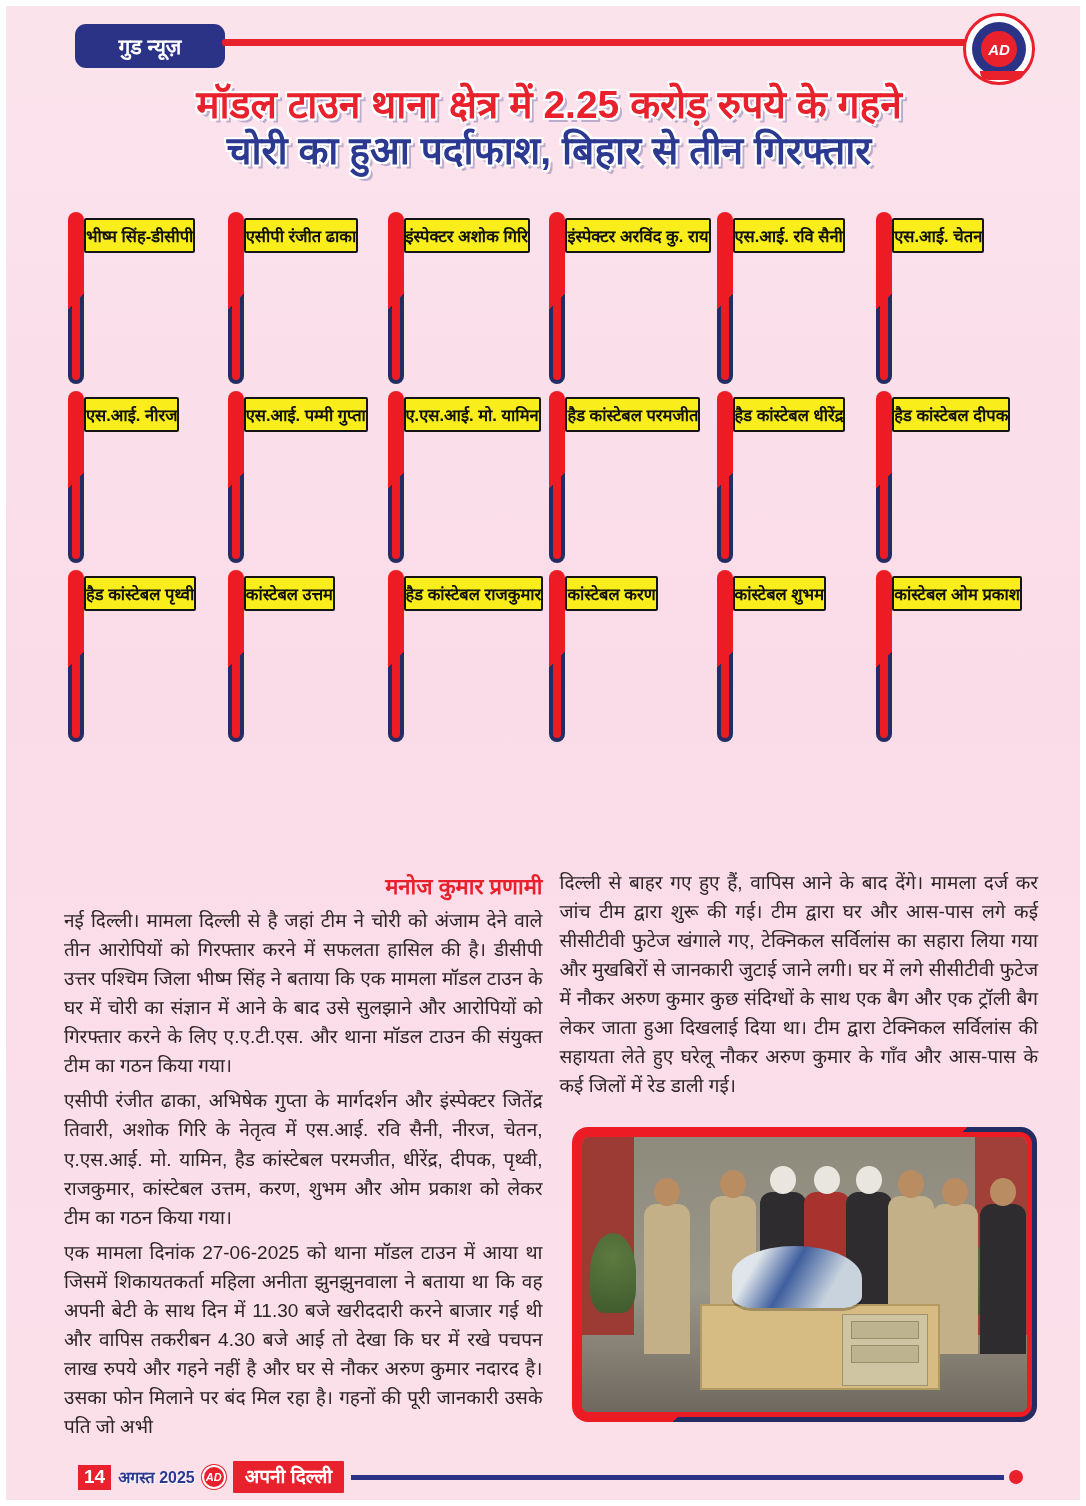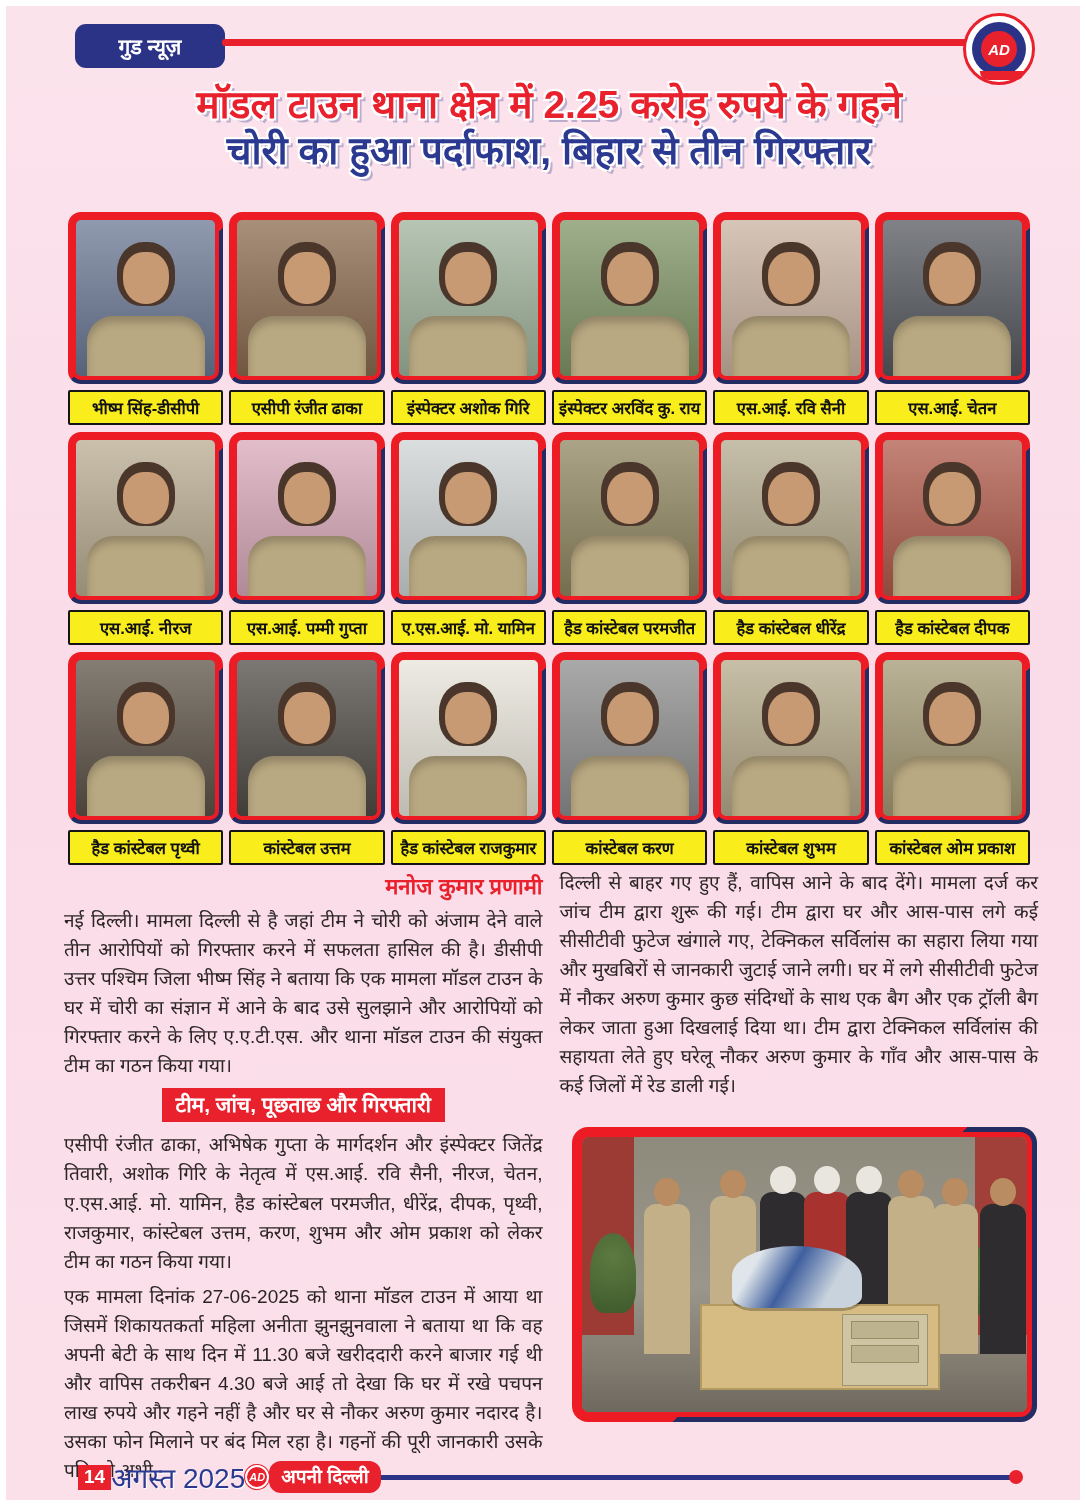--- a/index.html
+++ b/index.html
@@ -43,21 +43,21 @@
     text-shadow:-2px -2px 0 #fff,2px -2px 0 #fff,-2px 2px 0 #fff,2px 2px 0 #fff,
                 4px 4px 0 rgba(43,51,135,.30);
   }
   .headline .l1{color:#e8212d;}
   .headline .l2{color:#2b3990;}
   
   .grid{
     position:absolute;left:62px;top:206px;width:962px;
     display:grid;grid-template-columns:repeat(6,1fr);column-gap:6px;row-gap:7px;
   }
-  .cell{display:flex;flex-direction:column;}
+  .cell{display:flex;flex-direction:row;}
   .frame{
     height:172px;border-radius:13px;padding:4px;box-sizing:border-box;
     background:linear-gradient(135deg,#ed1c24 0 52%,#232c63 52% 100%);
   }
   .photo{
     position:relative;height:100%;border:4px solid #ed1c24;border-radius:9px;
     box-sizing:border-box;overflow:hidden;
   }
   .photo::before{content:"";position:absolute;inset:0;background:linear-gradient(180deg,rgba(255,255,255,.25),rgba(0,0,0,.18));}
   .photo .head{
@@ -124,31 +124,31 @@
   }
   .table .drawer::before{top:6px;} .table .drawer::after{top:30px;}
   .bag{
     position:absolute;left:150px;bottom:104px;width:130px;height:62px;
     background:linear-gradient(120deg,#dfe5ea 20%,#3f5f9e 45%,#c9d3de 75%);
     border-radius:48% 52% 18% 18%;box-shadow:0 3px 0 rgba(0,0,0,.25);
   }
   
   .footer{
     position:absolute;left:72px;top:1458px;width:945px;height:26px;
-    display:flex;align-items:center;gap:0;
+    display:flex;align-items:center;gap:7px;
   }
   .day-box{background:#e8212d;color:#fff;font-weight:bold;font-size:19px;padding:1px 6px 2px 6px;}
-  .date-text{color:#2b3990;font-weight:normal;font-size:28px;text-shadow:1px 1px 0 #fff;}
+  .date-text{color:#2b3990;font-weight:bold;font-size:16px;text-shadow:1px 1px 0 #fff;}
   .mini-logo{
     width:24px;height:24px;border-radius:50%;background:#e8212d;color:#fff;border:2px solid #fff;
     box-shadow:0 0 0 1px #e8212d;box-sizing:border-box;font-weight:bold;font-style:italic;
     font-size:11px;display:flex;align-items:center;justify-content:center;
   }
   .brand-pill{
-    background:#e8212d;color:#fff;font-weight:bold;font-size:19px;border-radius:12px;
+    background:#e8212d;color:#fff;font-weight:bold;font-size:19px;border-radius:1px;
     padding:2px 12px 4px 12px;white-space:nowrap;
   }
   .footer-line{flex:1;height:5px;background:#2b3387;}
   .footer-dot{width:14px;height:14px;border-radius:50%;background:#e8212d;margin-left:-2px;}
 </style>
 </head>
 <body>
 
 <div class="page">
 
@@ -399,23 +399,20 @@
       <div class="caption">
         <span>कांस्टेबल ओम प्रकाश</span>
       </div>
     </div>
   </div>
 
   <div class="article">
     <div class="col">
       <div class="byline">मनोज कुमार प्रणामी</div>
       <p class="body-text">नई दिल्ली। मामला दिल्ली से है जहां टीम ने चोरी को अंजाम देने वाले तीन आरोपियों को गिरफ्तार करने में सफलता हासिल की है। डीसीपी उत्तर पश्चिम जिला भीष्म सिंह ने बताया कि एक मामला मॉडल टाउन के घर में चोरी का संज्ञान में आने के बाद उसे सुलझाने और आरोपियों को गिरफ्तार करने के लिए ए.ए.टी.एस. और थाना मॉडल टाउन की संयुक्त टीम का गठन किया गया।</p>
-      <div class="subhead-wrap">
-        <span class="subhead">टीम, जांच, पूछताछ और गिरफ्तारी</span>
-      </div>
       <p class="body-text">एसीपी रंजीत ढाका, अभिषेक गुप्ता के मार्गदर्शन और इंस्पेक्टर जितेंद्र तिवारी, अशोक गिरि के नेतृत्व में एस.आई. रवि सैनी, नीरज, चेतन, ए.एस.आई. मो. यामिन, हैड कांस्टेबल परमजीत, धीरेंद्र, दीपक, पृथ्वी, राजकुमार, कांस्टेबल उत्तम, करण, शुभम और ओम प्रकाश को लेकर टीम का गठन किया गया।</p>
       <p class="body-text">एक मामला दिनांक 27-06-2025 को थाना मॉडल टाउन में आया था जिसमें शिकायतकर्ता महिला अनीता झुनझुनवाला ने बताया था कि वह अपनी बेटी के साथ दिन में 11.30 बजे खरीददारी करने बाजार गई थी और वापिस तकरीबन 4.30 बजे आई तो देखा कि घर में रखे पचपन लाख रुपये और गहने नहीं है और घर से नौकर अरुण कुमार नदारद है। उसका फोन मिलाने पर बंद मिल रहा है। गहनों की पूरी जानकारी उसके पति जो अभी</p>
     </div>
     <div class="col">
       <p class="body-text">दिल्ली से बाहर गए हुए हैं, वापिस आने के बाद देंगे। मामला दर्ज कर जांच टीम द्वारा शुरू की गई। टीम द्वारा घर और आस-पास लगे कई सीसीटीवी फुटेज खंगाले गए, टेक्निकल सर्विलांस का सहारा लिया गया और मुखबिरों से जानकारी जुटाई जाने लगी। घर में लगे सीसीटीवी फुटेज में नौकर अरुण कुमार कुछ संदिग्धों के साथ एक बैग और एक ट्रॉली बैग लेकर जाता हुआ दिखलाई दिया था। टीम द्वारा टेक्निकल सर्विलांस की सहायता लेते हुए घरेलू नौकर अरुण कुमार के गाँव और आस-पास के कई जिलों में रेड डाली गई।</p>
 
       <div class="group-frame">
         <div class="scene">
           <div class="pillar left"></div>
           <div class="pillar right"></div>

